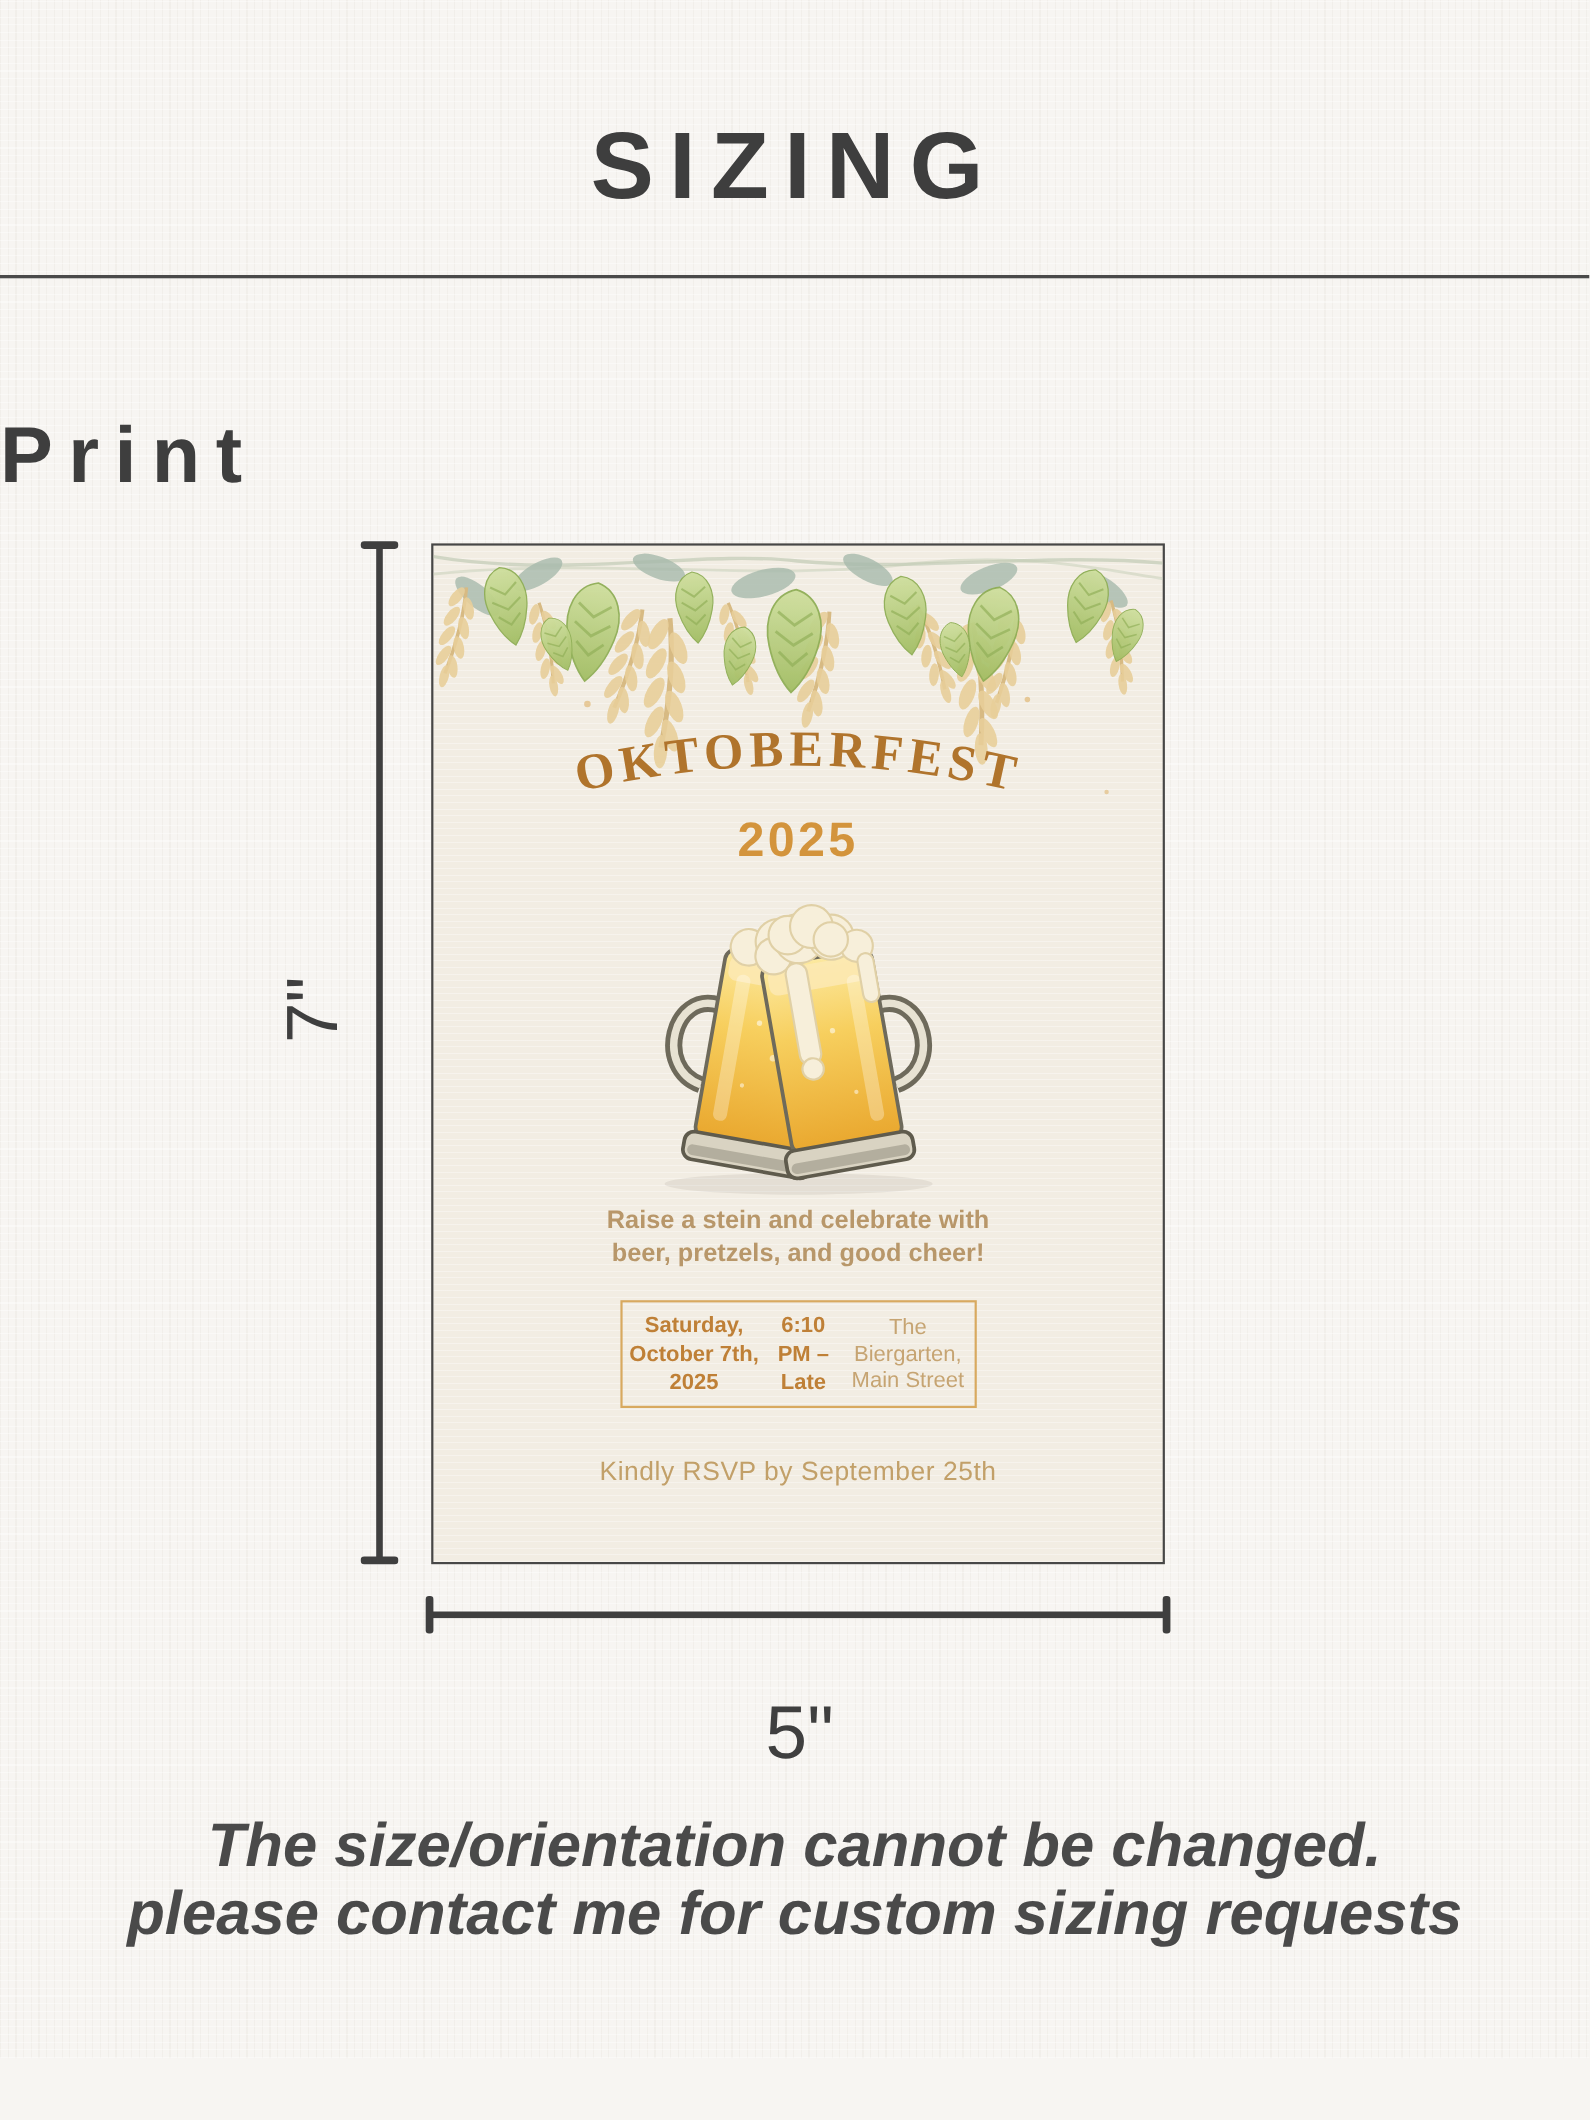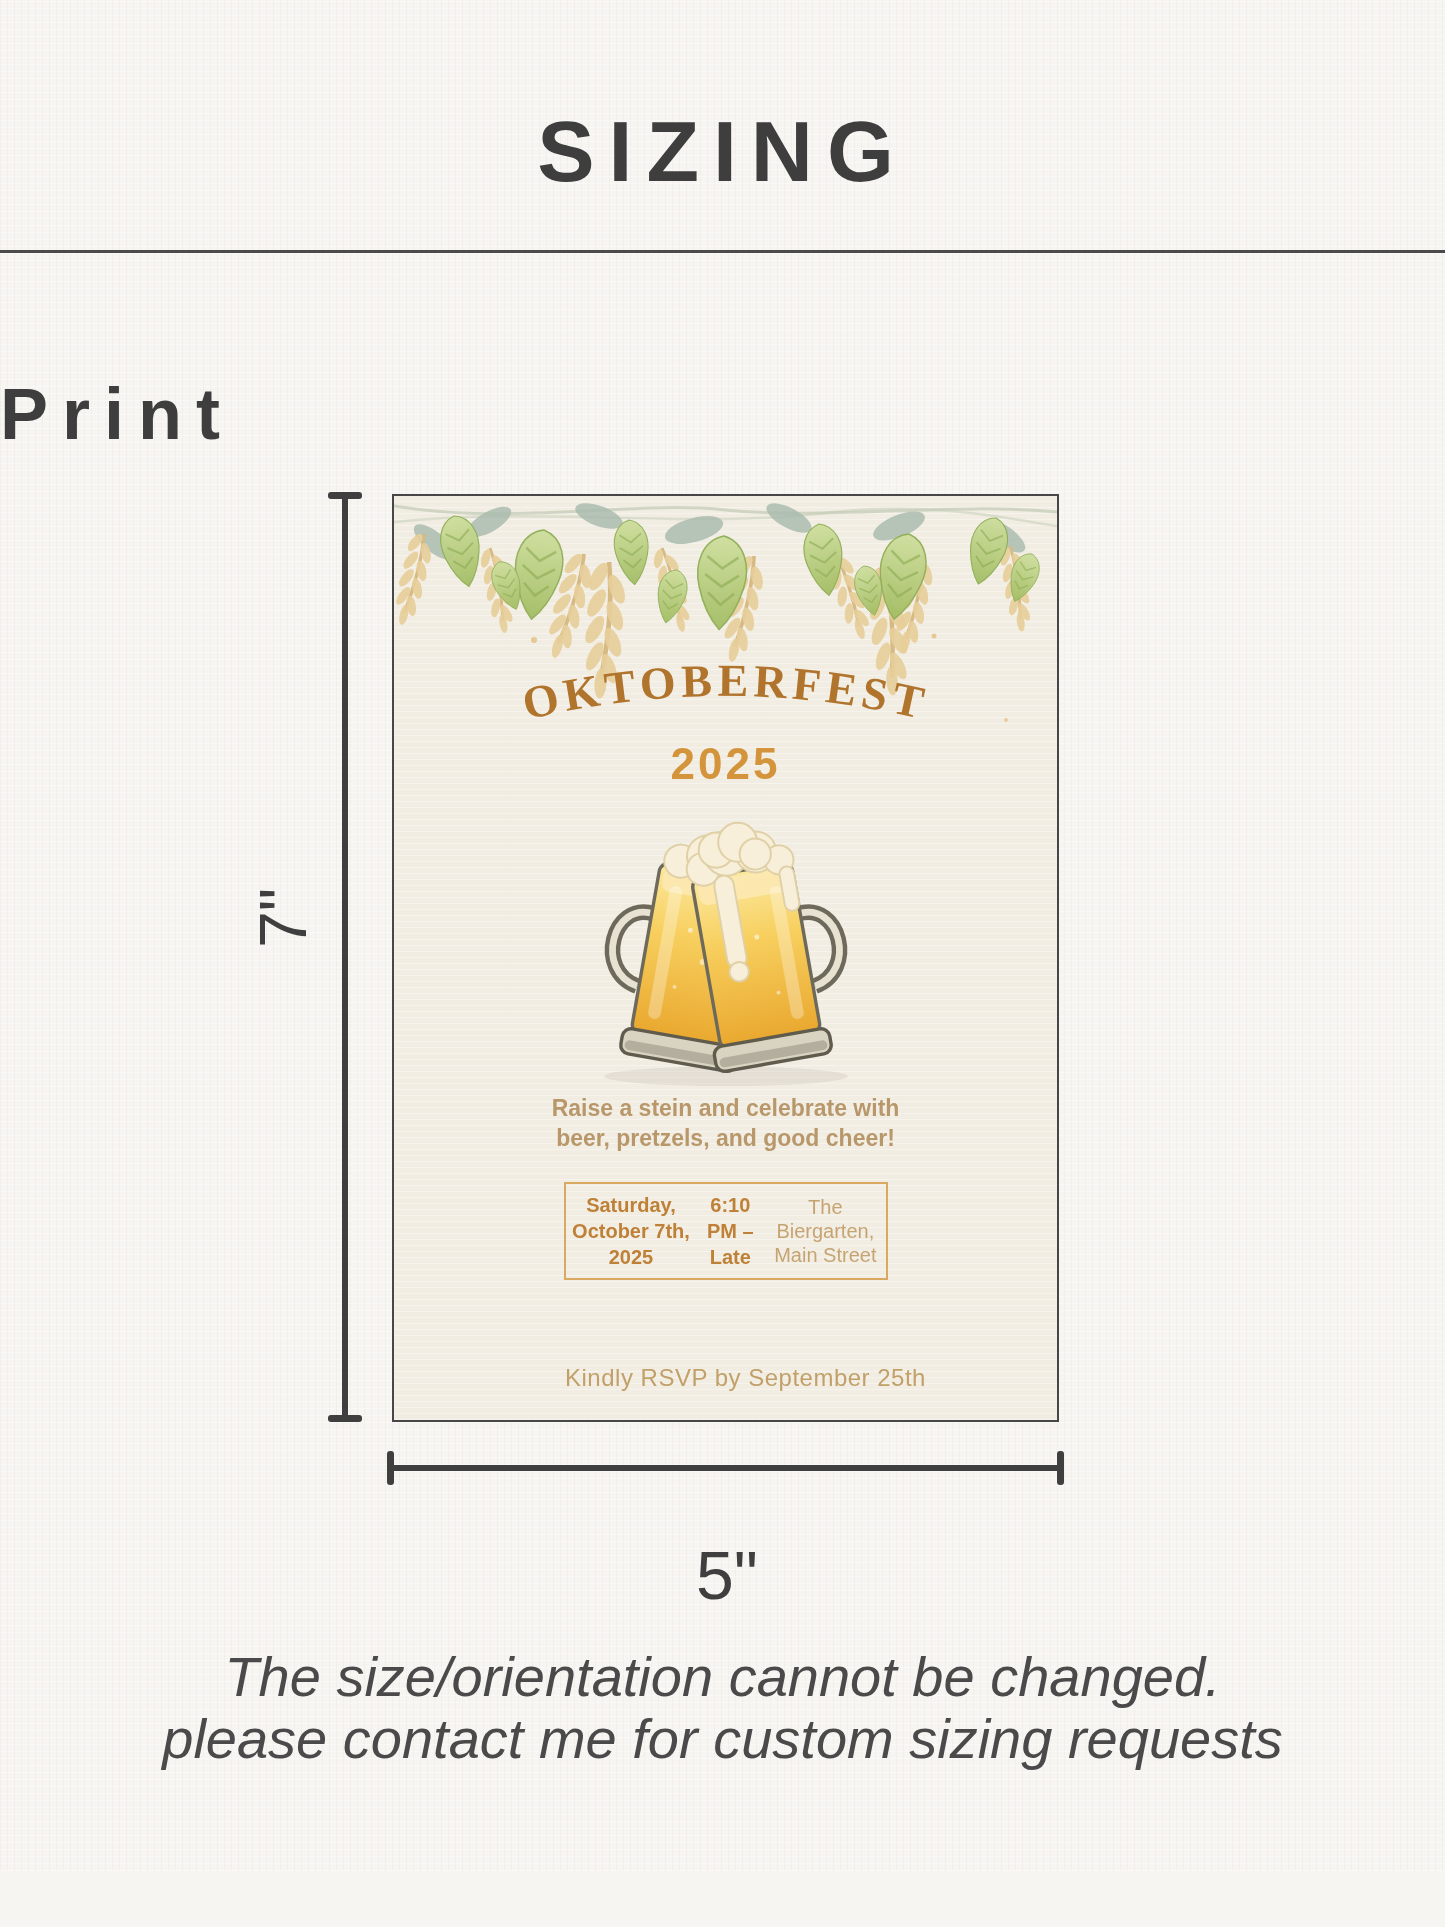--- a/index.html
+++ b/index.html
@@ -29,37 +29,37 @@
   .year{left:0;top:243px;width:100%;text-align:center;
     font-size:44px;font-weight:700;letter-spacing:3px;color:#d3943c;}
   .mugs-svg{left:50%;top:314px;width:312px;height:285px;transform:translateX(-50%);}
   .tagline{left:0;top:597px;width:100%;text-align:center;
     font-size:23px;font-weight:600;line-height:30px;color:#b8976a;}
   .details-box{left:170px;top:686px;width:324px;height:98px;box-sizing:border-box;
     border:2px solid #d8a95f;display:flex;flex-direction:row;
     align-items:center;justify-content:center;text-align:center;}
   .detail-strong{font-size:20px;font-weight:700;line-height:26px;color:#bf8037;}
   .detail-light{font-size:20px;font-weight:400;line-height:24px;color:#c6a472;}
-  .rsvp{left:0;top:868px;width:100%;text-align:center;
-    font-size:24px;font-weight:500;color:#c2a069;letter-spacing:.5px;padding-left:20px;}
+  .rsvp{left:0;top:828px;width:100%;text-align:center;
+    font-size:24px;font-weight:500;color:#c2a069;letter-spacing:.5px;}
   
   .dim-v{left:342px;top:496px;width:6px;height:922px;background:#3f3f3f;}
   .dim-v .cap{position:absolute;left:-14px;width:34px;height:7px;background:#3f3f3f;border-radius:3px;}
   .dim-v .cap.start{top:-4px;} .dim-v .cap.end{bottom:-4px;}
   .dim-h{left:391px;top:1465px;width:669px;height:6px;background:#3f3f3f;}
   .dim-h .cap{position:absolute;top:-14px;width:7px;height:34px;background:#3f3f3f;border-radius:3px;}
   .dim-h .cap.start{left:-4px;} .dim-h .cap.end{right:-4px;}
   .height-label{left:203px;top:885px;width:160px;height:66px;
     display:flex;align-items:center;justify-content:center;
     transform:rotate(-90deg);font-size:66px;font-weight:400;color:#3f3f3f;}
   .width-label{left:627px;top:1536px;width:200px;text-align:center;
     font-size:68px;font-weight:400;color:#3f3f3f;}
   
   .footer-note{left:0;top:1646px;width:100%;text-align:center;
-    font-style:italic;font-weight:400;font-size:56px;line-height:62px;color:#4a4a4a;}
+    font-style:italic;font-weight:700;font-size:56px;line-height:62px;color:#4a4a4a;}
 </style>
 </head>
 <body>
 
 <div class="page">
 
   <div class="abs sizing-title">SIZING</div>
   <div class="abs divider"></div>
   <div class="abs print-title">Print</div>
 

